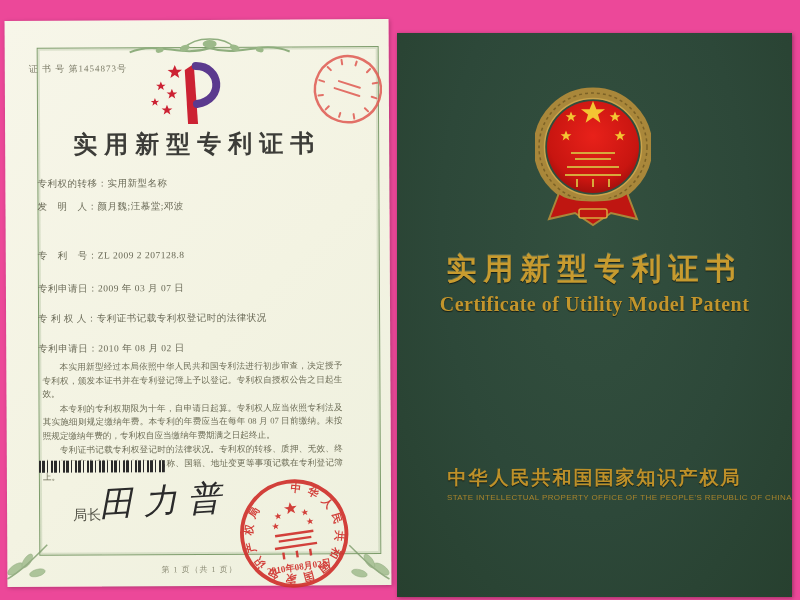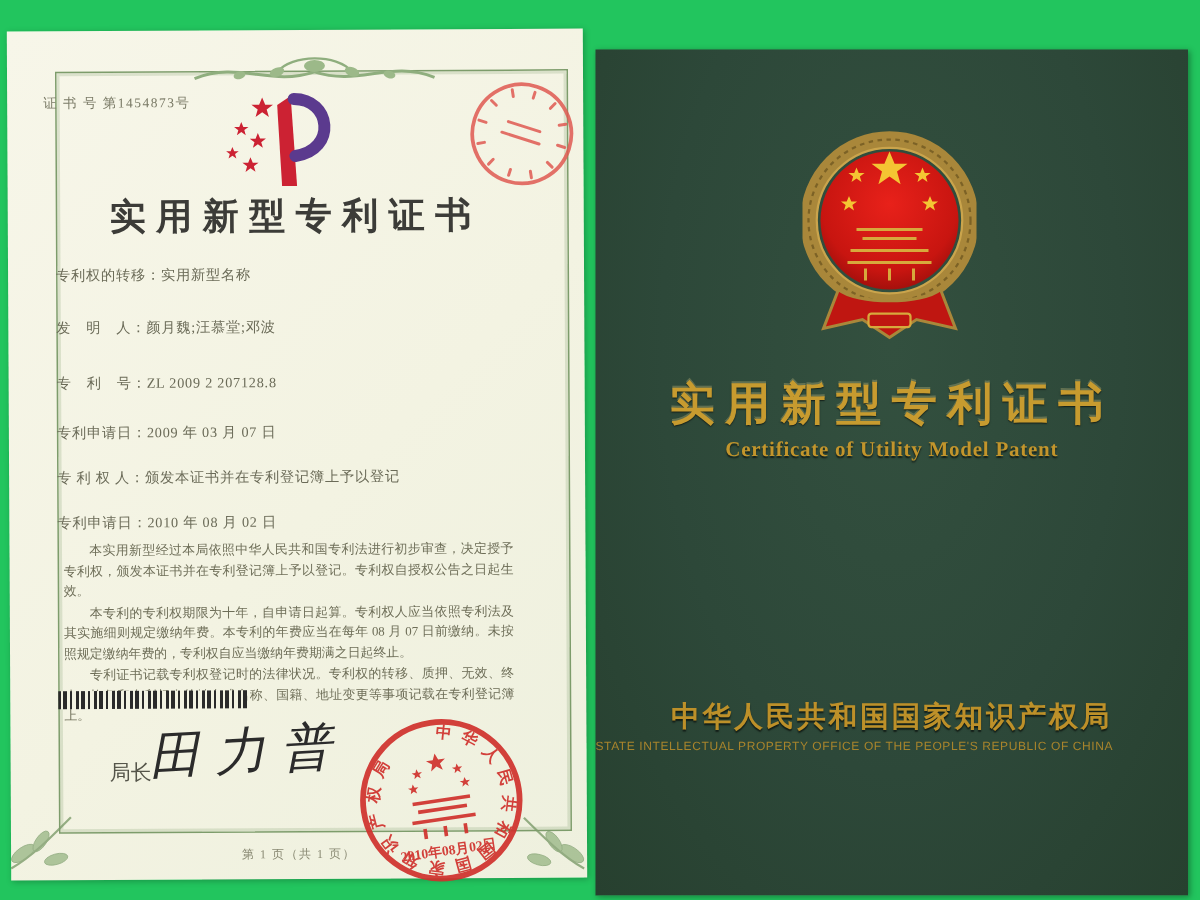--- a/index.html
+++ b/index.html
@@ -1,16 +1,16 @@
 <!DOCTYPE html>
 <html><head>
 <meta charset="utf-8">
 <style>
   html,body{margin:0;padding:0;background:#ffffff;}
-  #stage{position:relative;width:800px;height:600px;background:#22c55e;overflow:hidden;
+  #stage{position:relative;width:800px;height:600px;background:#ec4899;overflow:hidden;
          font-family:"Liberation Serif","DejaVu Serif",serif;}
 
   
   .paper{position:absolute;left:6px;top:20px;width:384px;height:566px;
          background:linear-gradient(135deg,#f7f6e9 0%,#f3f3e2 55%,#eef0de 100%);
          box-shadow:1px 1px 4px rgba(0,0,0,.25);transform:rotate(-0.3deg);}
   .frame{position:absolute;left:32px;top:27px;width:340px;height:506px;
          border:1px solid #7d9c6b;box-shadow:inset 0 0 0 2px rgba(125,156,107,.22);}
   .ornament-top{position:absolute;left:120px;top:12px;width:170px;height:30px;}
   .corner-sprig{position:absolute;width:60px;height:46px;opacity:.8;}
@@ -42,26 +42,26 @@
 
   
   .cover{position:absolute;left:397px;top:33px;width:395px;height:564px;
          background:radial-gradient(ellipse at 50% 35%, #33503f 0%, #2d4839 55%, #27402f 100%);
          box-shadow:1px 1px 4px rgba(0,0,0,.35);}
   .emblem{position:absolute;left:138px;top:48px;width:116px;height:164px;}
   .cover-title-cn{position:absolute;left:0;top:216px;width:100%;text-align:center;
                   font-size:30px;font-weight:bold;letter-spacing:7px;color:#c79b2f;
                   text-shadow:0 1px 1px rgba(0,0,0,.6),0 -1px 0 rgba(255,230,150,.25);}
   .cover-title-en{position:absolute;left:0;top:260px;width:100%;text-align:center;
-                  font-size:14px;font-weight:bold;color:#c2952c;letter-spacing:.5px;
+                  font-size:20px;font-weight:bold;color:#c2952c;letter-spacing:.5px;
                   text-shadow:0 1px 1px rgba(0,0,0,.6);}
   .office-cn{position:absolute;left:0;top:432px;width:100%;text-align:center;
              font-size:19px;font-weight:bold;letter-spacing:2px;color:#bd9029;
              text-shadow:0 1px 1px rgba(0,0,0,.6);}
-  .office-en{position:absolute;left:0;top:460px;width:100%;text-align:left;
+  .office-en{position:absolute;left:0;top:460px;width:100%;text-align:right;
              font-size:8px;color:#a8842c;letter-spacing:.4px;
              font-family:"Liberation Sans","DejaVu Sans",sans-serif;}
 </style>
 </head>
 <body>
 
 <div id="stage">
 
   <div class="paper">
 
@@ -134,24 +134,24 @@
         <use href="#star-s" transform="translate(28,52) scale(0.9)"></use>
       </g>
       <polygon points="46,12 55,6 59,66 49,66" fill="#cc2233"></polygon>
       <path d="M57,8 C82,8 86,42 58,46" fill="none" stroke="#5b3a8e" stroke-width="8" stroke-linecap="round"></path>
     </svg>
 
     <div class="cert-title">实用新型专利证书</div>
 
     <div class="fields">
       <div class="field-row" style="top:7px"><span>专利权的转移：</span><span>实用新型名称</span></div>
-      <div class="field-row" style="top:42px"><span>发　明　人：</span><span>颜月魏;汪慕堂;邓波</span></div>
+      <div class="field-row" style="top:30px"><span>发　明　人：</span><span>颜月魏;汪慕堂;邓波</span></div>
       <div class="field-row" style="top:79px"><span>专　利　号：</span><span>ZL 2009 2 207128.8</span></div>
       <div class="field-row" style="top:112px"><span>专利申请日：</span><span>2009 年 03 月 07 日</span></div>
-      <div class="field-row" style="top:142px"><span>专 利 权 人：</span><span>颁发本证书并在专利登记簿上予以登记</span></div>
+      <div class="field-row" style="top:142px"><span>专 利 权 人：</span><span>专利证书记载专利权登记时的法律状况</span></div>
       <div class="field-row" style="top:172px"><span>专利申请日：</span><span>2010 年 08 月 02 日</span></div>
     </div>
 
     <div class="paras">
       <p>本实用新型经过本局依照中华人民共和国专利法进行初步审查，决定授予专利权，颁发本证书并在专利登记簿上予以登记。专利权自授权公告之日起生效。</p>
       <p>本专利的专利权期限为十年，自申请日起算。专利权人应当依照专利法及其实施细则规定缴纳年费。本专利的年费应当在每年 08 月 07 日前缴纳。未按照规定缴纳年费的，专利权自应当缴纳年费期满之日起终止。</p>
       <p>专利证书记载专利权登记时的法律状况。专利权的转移、质押、无效、终止、恢复和专利权人的姓名或名称、国籍、地址变更等事项记载在专利登记簿上。</p>
     </div>
 
     <div class="barcode"></div>

